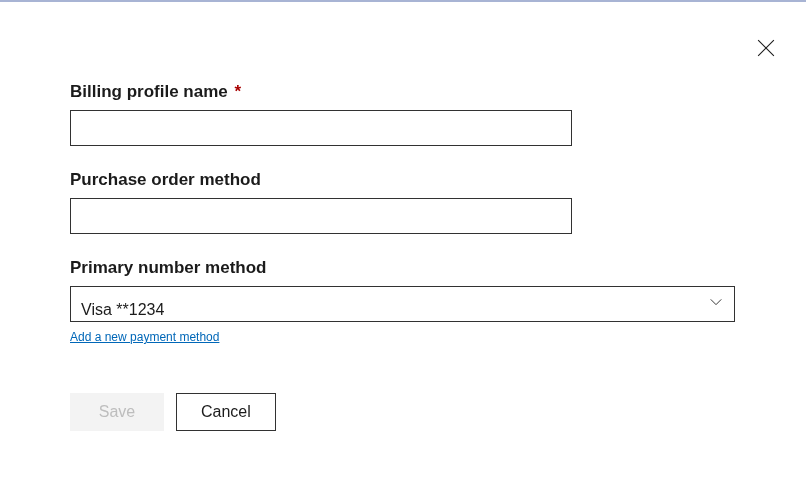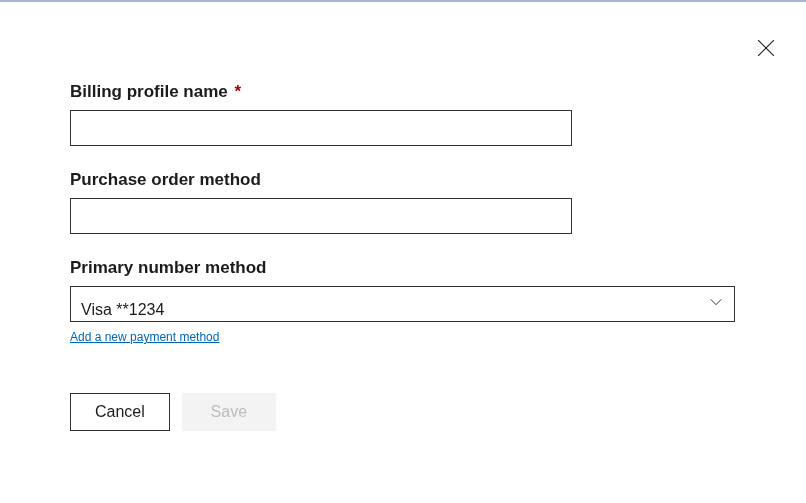--- a/index.html
+++ b/index.html
@@ -151,17 +151,17 @@
       <span class="chevron-icon">
         <svg viewBox="0 0 16 16" stroke="#1b1b1b" stroke-width="1" fill="none">
           <polyline points="2,5 8,11 14,5"></polyline>
         </svg>
       </span>
     </div>
     <a class="link">Add a new payment method</a>
   </div>
 
   <div class="button-row">
+    <button class="btn btn-save">Save</button>
     <button class="btn btn-cancel">Cancel</button>
-    <button class="btn btn-save">Save</button>
   </div>
 
 </div>
 
 </body></html>

